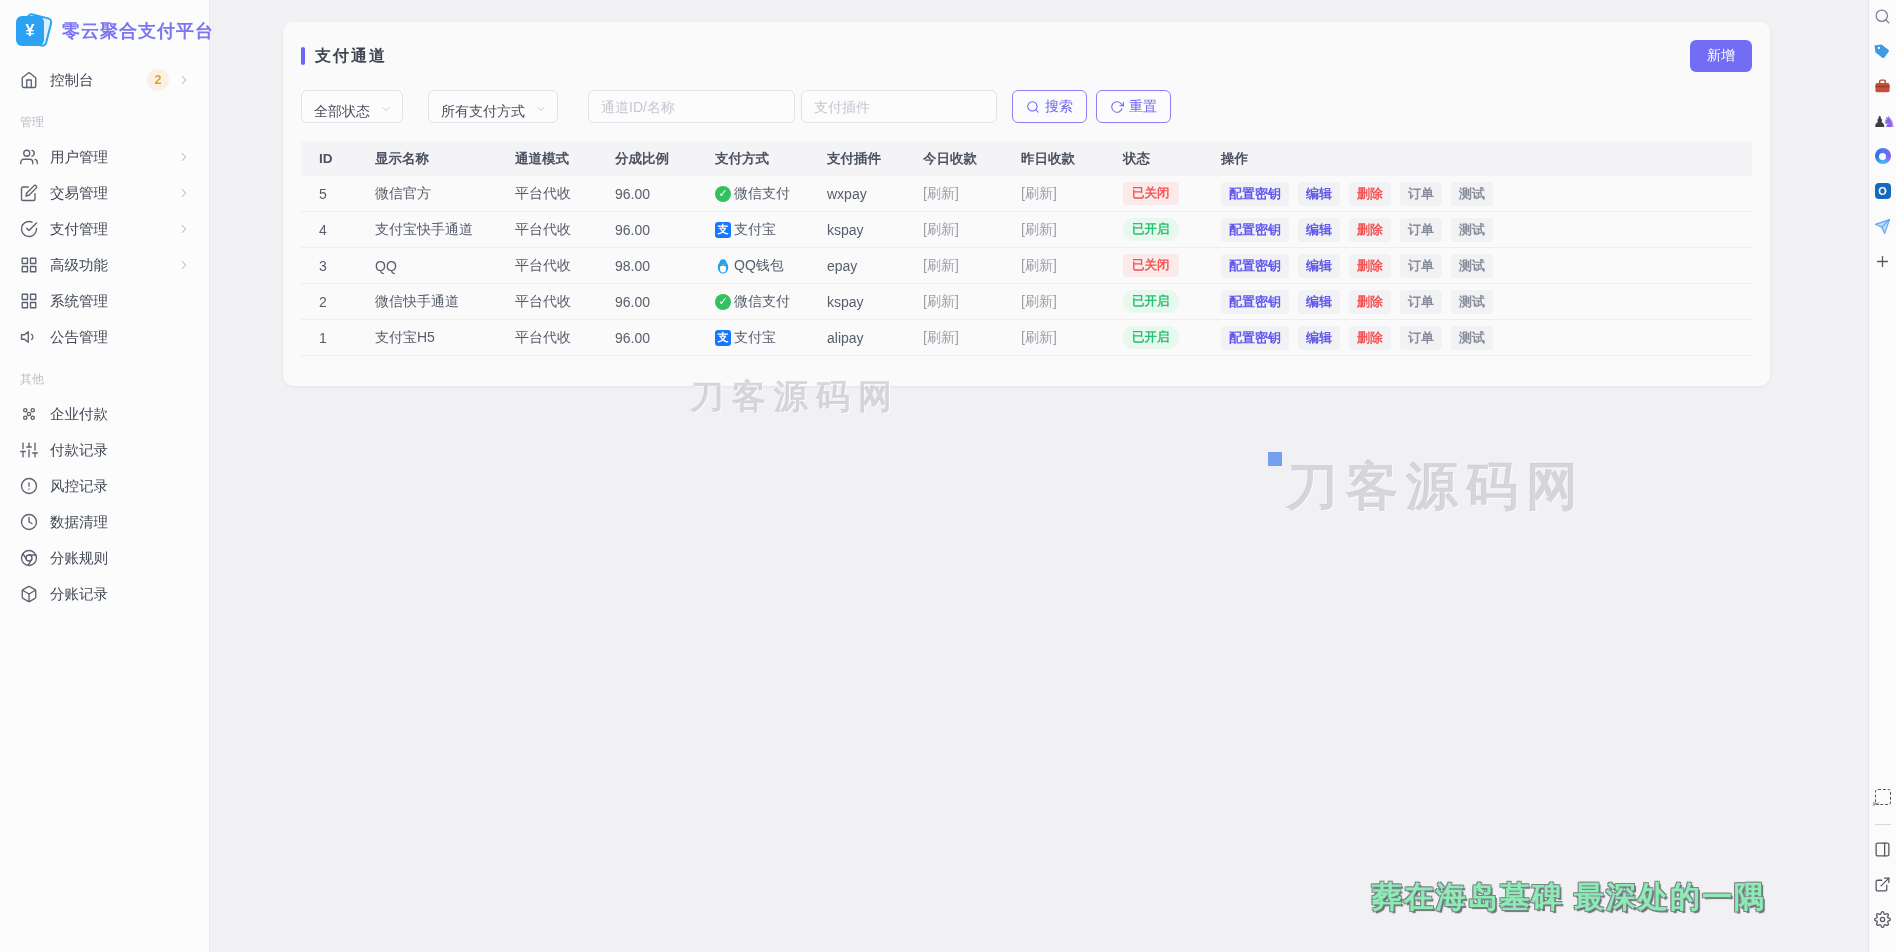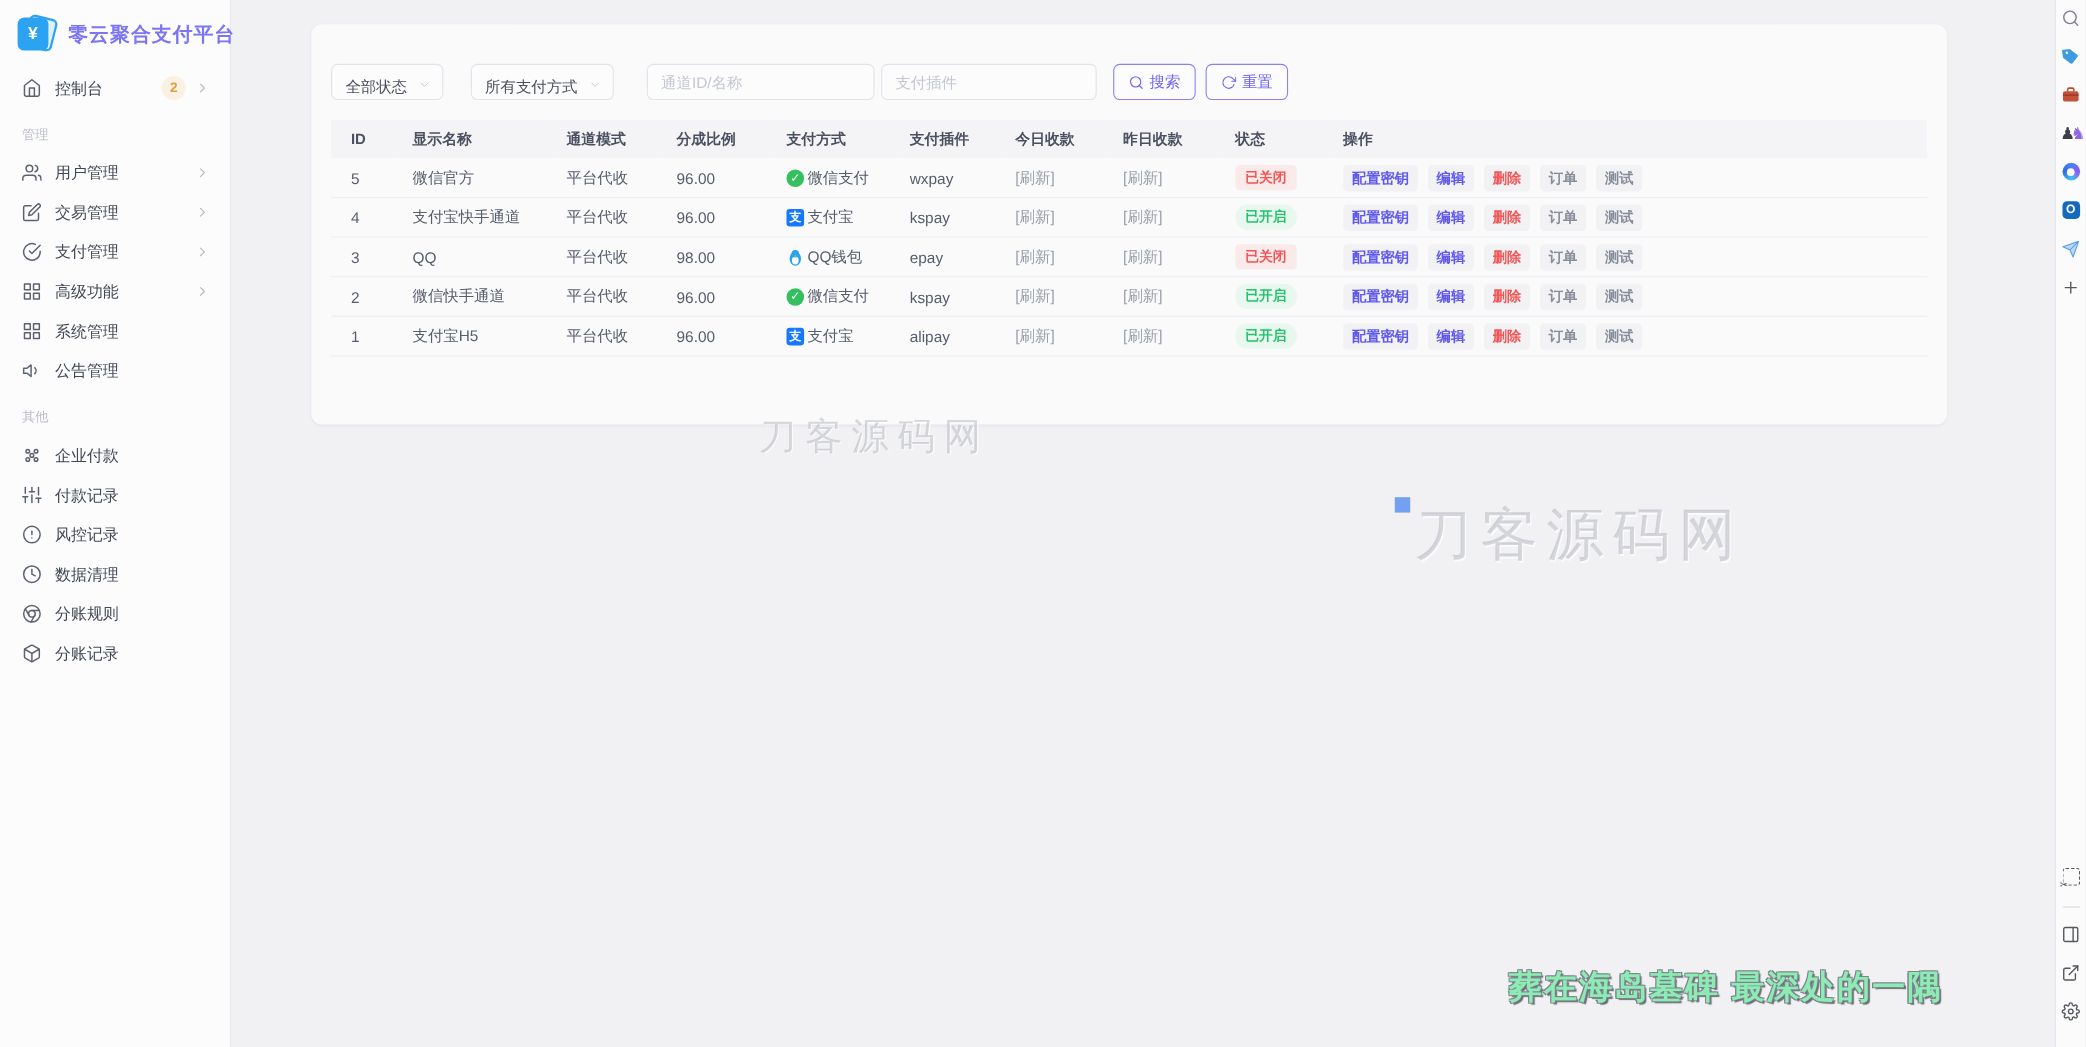--- a/index.html
+++ b/index.html
@@ -139,21 +139,21 @@
   .status-badge.closed { color:#f25555; background:#fbeaea; }
   .status-badge.open { color:#27c26d; background:#e8f8ef;border-radius:11px; }
   .chip { display:inline-block; padding:3px 8px; border-radius:4px; background:#f2f2f5; font-size:13px; font-weight:bold; margin-right:9px; cursor:pointer; }
   .chip.primary { color:#5f58ee; }
   .chip.danger { color:#f25555; }
   .chip.plain { color:#878d99; }
   .table-footer { margin-top:11px; font-size:13.5px; color:#3f4350; padding-left:2px; }
 
   
   .watermark {
-    position:absolute; font-weight:normal; color:rgba(150,156,168,0.38);
+    position:absolute; font-weight:bold; color:rgba(150,156,168,0.38);
     letter-spacing:8px; font-family:"Liberation Sans",sans-serif; pointer-events:none;
     text-shadow:1px 1px 0 rgba(255,255,255,0.7);
     white-space:nowrap;
   }
   .wm-1 { left:690px; top:374px; font-size:34px; }
   .wm-2 { left:1268px; top:452px; font-size:52px; }
   .wm-2::before { content:""; display:inline-block; width:14px; height:14px; background:#3f7df0; opacity:.7; margin-right:4px; vertical-align:top; }
 
   .lyrics { position:absolute; right:130px; bottom:34px; text-align:center; pointer-events:none; }
   .lyrics .l1 {
@@ -374,20 +374,24 @@
         <circle cx="12" cy="12" r="3"></circle>
         <path d="M19.4 15a1.65 1.65 0 0 0 .33 1.82l.06.06a2 2 0 0 1 0 2.83 2 2 0 0 1-2.83 0l-.06-.06a1.65 1.65 0 0 0-1.82-.33 1.65 1.65 0 0 0-1 1.51V21a2 2 0 0 1-2 2 2 2 0 0 1-2-2v-.09A1.65 1.65 0 0 0 9 19.4a1.65 1.65 0 0 0-1.82.33l-.06.06a2 2 0 0 1-2.83 0 2 2 0 0 1 0-2.83l.06-.06a1.65 1.65 0 0 0 .33-1.82 1.65 1.65 0 0 0-1.51-1H3a2 2 0 0 1-2-2 2 2 0 0 1 2-2h.09A1.65 1.65 0 0 0 4.6 9a1.65 1.65 0 0 0-.33-1.82l-.06-.06a2 2 0 0 1 0-2.83 2 2 0 0 1 2.83 0l.06.06a1.65 1.65 0 0 0 1.82.33H9a1.65 1.65 0 0 0 1-1.51V3a2 2 0 0 1 2-2 2 2 0 0 1 2 2v.09a1.65 1.65 0 0 0 1 1.51 1.65 1.65 0 0 0 1.82-.33l.06-.06a2 2 0 0 1 2.83 0 2 2 0 0 1 0 2.83l-.06.06a1.65 1.65 0 0 0-.33 1.82V9a1.65 1.65 0 0 0 1.51 1H21a2 2 0 0 1 2 2 2 2 0 0 1-2 2h-.09a1.65 1.65 0 0 0-1.51 1z"></path>
       </svg>
     </span>
   </div>
 
 <main class="main">
 
 
   <section class="panel">
+    <div class="panel-head">
+      <div class="panel-title">支付通道</div>
+      <button class="add-btn">新增</button>
+    </div>
 
     <div class="filters">
       <div class="fbox fselect" style="margin-right:25px;">
         <span>全部状态</span>
         <svg class="fi chev" viewBox="0 0 24 24">
             <polyline points="6 9 12 15 18 9"></polyline>
           </svg>
       </div>
       <div class="fbox fselect" style="margin-right:30px;">
         <span>所有支付方式</span>

